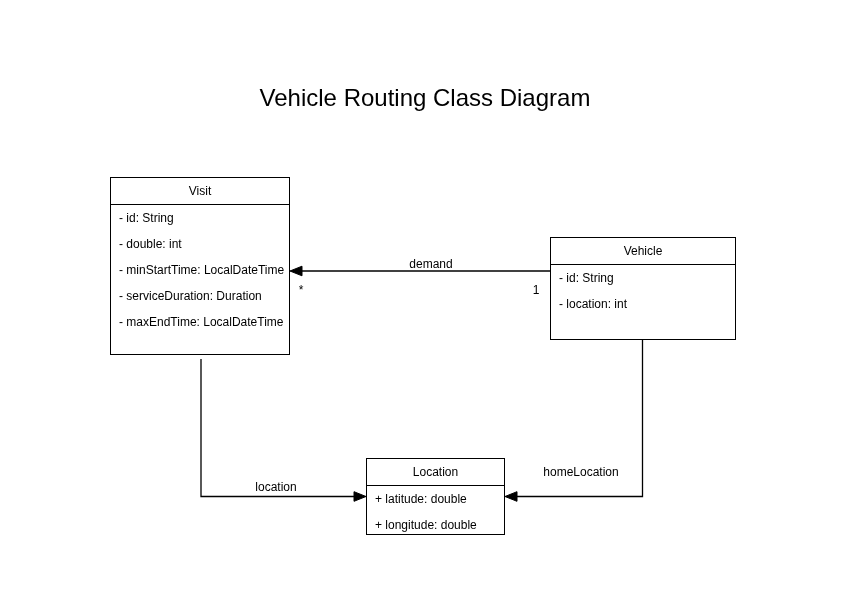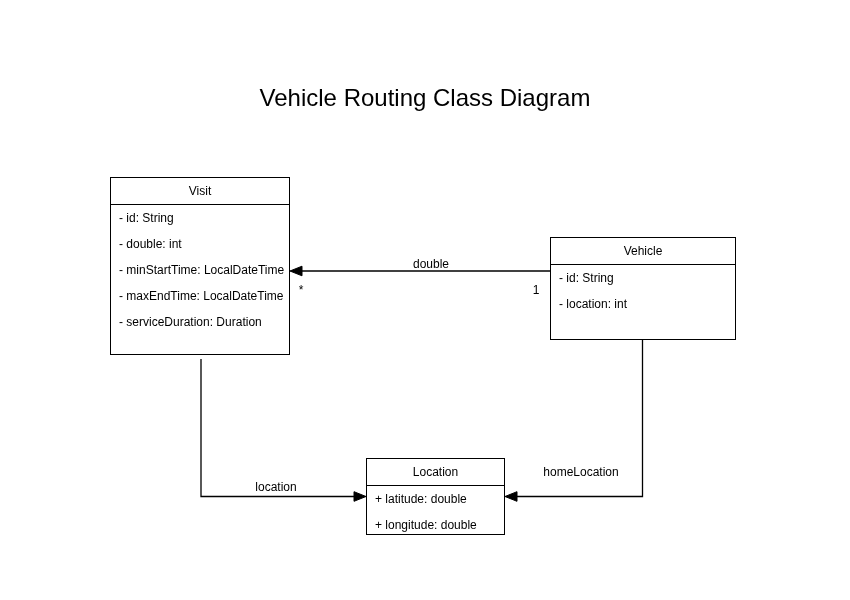--- a/index.html
+++ b/index.html
@@ -98,34 +98,34 @@
       <polyline points="201,359 201,496.5 355,496.5"></polyline>
       <polygon points="366,496.5 354,491.7 354,501.3"></polygon>
     </g>
 
     <g>
       <polyline points="642.5,320 642.5,496.5 516,496.5"></polyline>
       <polygon points="505,496.5 517,491.7 517,501.3"></polygon>
     </g>
   </svg>
 
-  <div class="edge-label" style="left:431px; top:257px;">double</div>
+  <div class="edge-label" style="left:431px; top:257px;">demand</div>
   <div class="edge-label" style="left:301px; top:283px;">*</div>
   <div class="edge-label" style="left:536px; top:283px;">1</div>
   <div class="edge-label" style="left:276px; top:480px;">location</div>
   <div class="edge-label" style="left:581px; top:465px;">homeLocation</div>
 
   <div class="uml-class" style="left:110px; top:177px; width:180px; height:178px;">
     <div class="uml-class-name">Visit</div>
     <div>
       <div class="uml-field">- id: String</div>
       <div class="uml-field">- double: int</div>
       <div class="uml-field">- minStartTime: LocalDateTime</div>
+      <div class="uml-field">- serviceDuration: Duration</div>
       <div class="uml-field">- maxEndTime: LocalDateTime</div>
-      <div class="uml-field">- serviceDuration: Duration</div>
     </div>
   </div>
 
   <div class="uml-class" style="left:550px; top:217px; width:186px; height:103px;margin-top:20px;">
     <div class="uml-class-name">Vehicle</div>
     <div>
       <div class="uml-field">- id: String</div>
       <div class="uml-field">- location: int</div>
     </div>
   </div>

